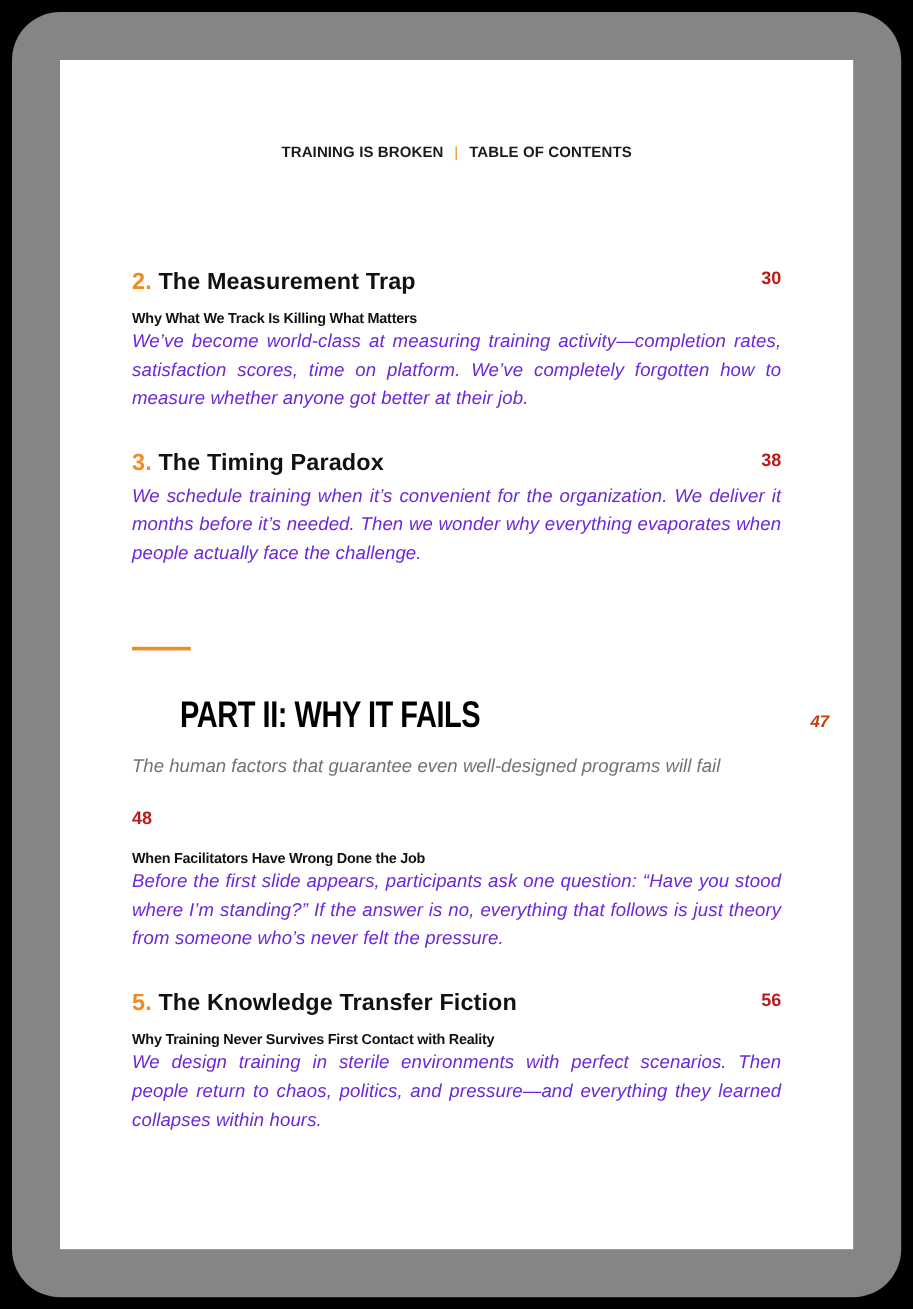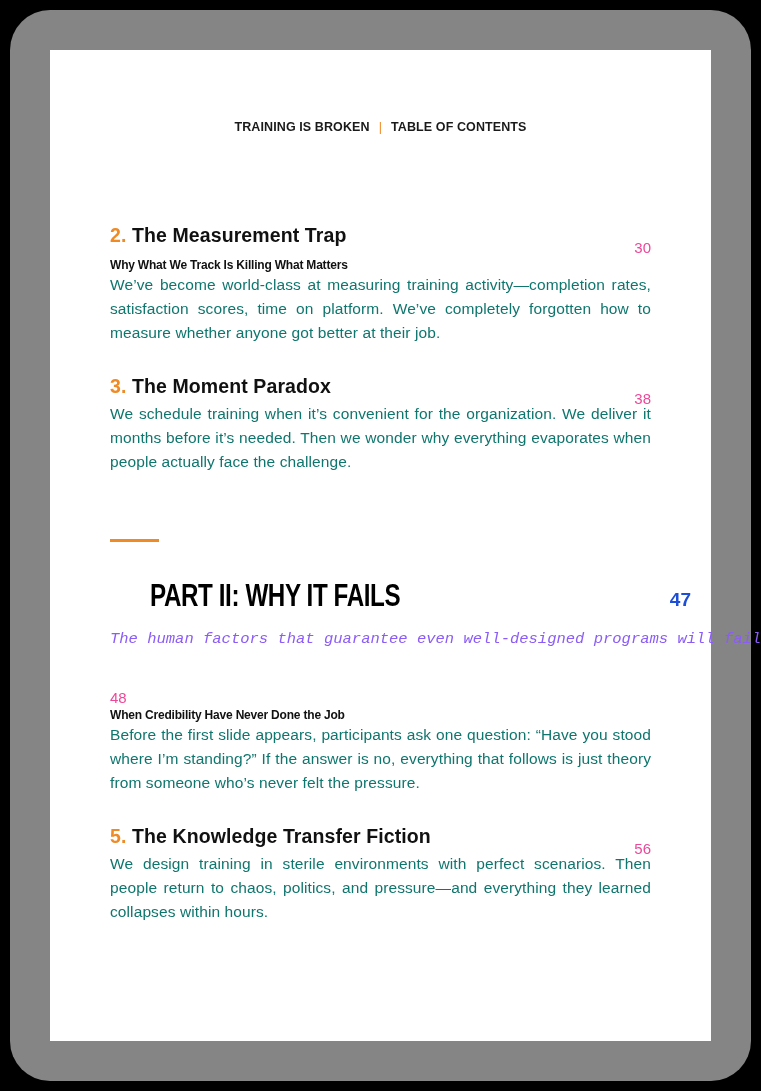--- a/index.html
+++ b/index.html
@@ -18,31 +18,31 @@
   .header {
     position: absolute; top: 70px; left: 0; width: 100%; text-align: center;
     font-size: 12.5px; font-weight: bold; color: #1a1a1a; letter-spacing: 0.1px;
   }
   .header .sep { color: #F08A24; margin: 0 9px; font-weight: normal; }
   .content { position: absolute; left: 60px; width: 541px; }
   .ch { position: absolute; left: 0; width: 541px; }
   .ch-title-row { display: flex; justify-content: space-between; align-items: flex-start; height: 26px; }
   .ch-title { font-size: 19.5px; font-weight: bold; color: #111; letter-spacing: 0.1px; }
   .ch-num { color: #F08A24; }
-  .ch-page { font-size: 15px; font-weight: normal; color: #ec4899; margin-top: 15px; }
+  .ch-page { font-size: 15px; font-weight: bold; color: #b91c1c; }
   .ch-sub { margin-top: 8px; font-size: 12px; font-weight: bold; color: #111; letter-spacing: -0.2px; }
-  .ch-desc { font-size: 15.5px; color: #0f766e; line-height: 24px; margin-top: 1px; text-align: justify; letter-spacing: 0.1px; }
+  .ch-desc { font-size: 15.5px; font-style: italic; color: #6d28d9; line-height: 24px; margin-top: 1px; text-align: justify; letter-spacing: 0.1px; }
   .rule { position: absolute; left: 0; top: 489px; width: 49px; height: 3px; background: #F08A24; }
   .part-row { position: absolute; left: 0; top: 528px; width: 541px; display: flex; justify-content: space-between; align-items: baseline; margin-left: 40px; }
   .part-title {
     font-family: "Liberation Sans", sans-serif; font-weight: bold; font-size: 31px; color: #000;
     transform: scaleX(0.78); transform-origin: left; letter-spacing: -0.5px; white-space: nowrap;
   }
-  .part-page { font-size: 19px; font-weight: bold; color: #1d4ed8; }
-  .part-desc { position: absolute; left: 0; top: 580px; font-size: 15.5px; font-style: italic; color: #8b5cf6; white-space: nowrap; font-family: Liberation Mono, monospace; }
+  .part-page { font-size: 14px; font-weight: bold; color: #c2410c; font-style: italic; }
+  .part-desc { position: absolute; left: 0; top: 580px; font-size: 15.5px; font-style: italic; color: #737373; white-space: nowrap; }
 </style>
 </head>
 <body>
 
 <div class="frame"></div>
 <div class="page">
 
   <div class="header">
     <span>TRAINING IS BROKEN</span><span class="sep">|</span><span>TABLE OF CONTENTS</span>
   </div>
@@ -53,44 +53,45 @@
       <div class="ch-title-row">
         <div class="ch-title"><span class="ch-num">2.</span> <span>The Measurement Trap</span></div>
         <div class="ch-page">30</div>
       </div>
       <div class="ch-sub">Why What We Track Is Killing What Matters</div>
       <div class="ch-desc">We’ve become world-class at measuring training activity—completion rates, satisfaction scores, time on platform. We’ve completely forgotten how to measure whether anyone got better at their job.</div>
     </div>
 
     <div class="ch" style="top:325px;">
       <div class="ch-title-row">
-        <div class="ch-title"><span class="ch-num">3.</span> <span>The Moment Paradox</span></div>
+        <div class="ch-title"><span class="ch-num">3.</span> <span>The Timing Paradox</span></div>
         <div class="ch-page">38</div>
       </div>
       <div class="ch-desc">We schedule training when it’s convenient for the organization. We deliver it months before it’s needed. Then we wonder why everything evaporates when people actually face the challenge.</div>
     </div>
 
     <div class="rule"></div>
 
     <div class="part-row">
       <div class="part-title">PART II: WHY IT FAILS</div>
       <div class="part-page">47</div>
     </div>
     <div class="part-desc">The human factors that guarantee even well-designed programs will fail</div>
 
     <div class="ch" style="top:624px;">
       <div class="ch-title-row">
         <div class="ch-page">48</div>
       </div>
-      <div class="ch-sub">When Credibility Have Never Done the Job</div>
+      <div class="ch-sub">When Facilitators Have Wrong Done the Job</div>
       <div class="ch-desc">Before the first slide appears, participants ask one question: “Have you stood where I’m standing?” If the answer is no, everything that follows is just theory from someone who’s never felt the pressure.</div>
     </div>
 
     <div class="ch" style="top:775px;">
       <div class="ch-title-row">
         <div class="ch-title"><span class="ch-num">5.</span> <span>The Knowledge Transfer Fiction</span></div>
         <div class="ch-page">56</div>
       </div>
+      <div class="ch-sub">Why Training Never Survives First Contact with Reality</div>
       <div class="ch-desc">We design training in sterile environments with perfect scenarios. Then people return to chaos, politics, and pressure—and everything they learned collapses within hours.</div>
     </div>
 
   </div>
 </div>
 
 </body></html>

